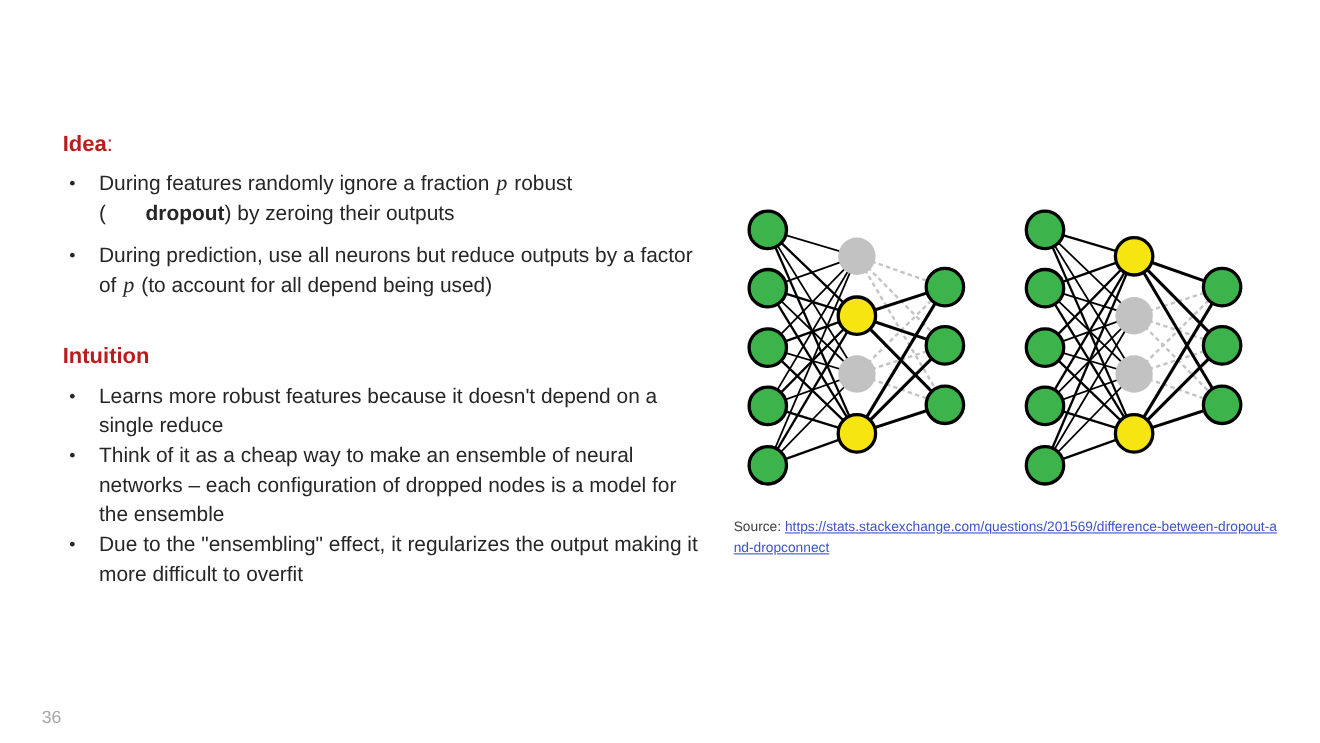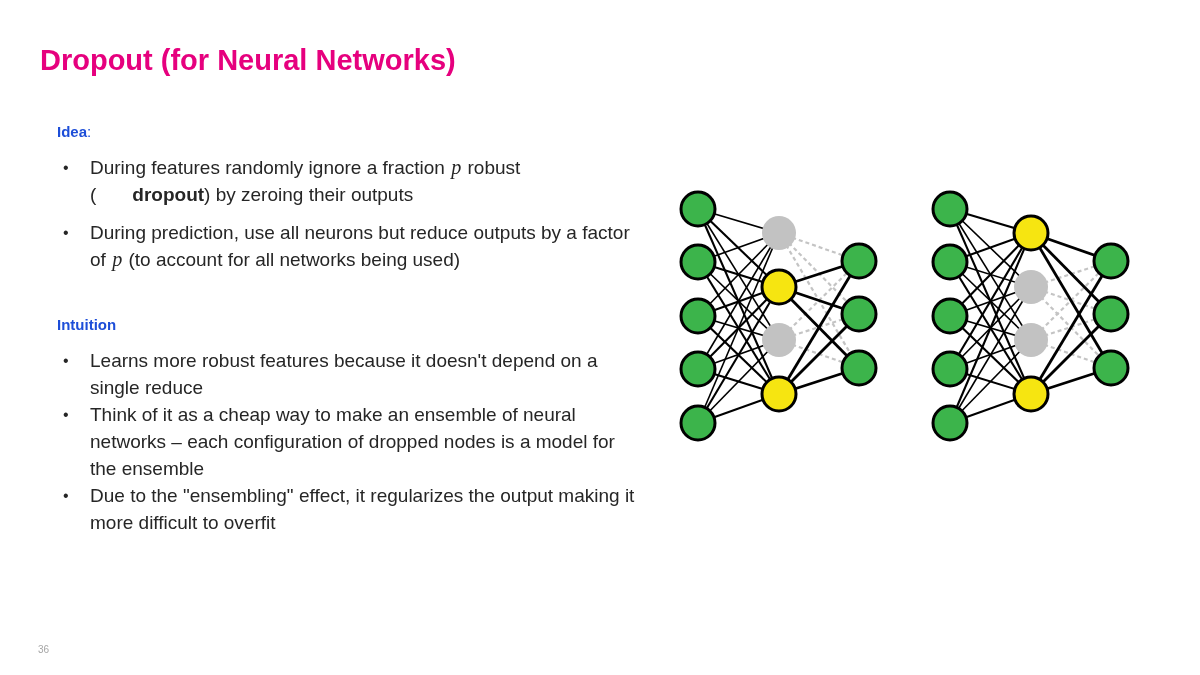--- a/index.html
+++ b/index.html
@@ -8,21 +8,21 @@
     font-family:"Liberation Sans","DejaVu Sans",sans-serif;
     color:var(--body-color,#262626);
   }
   .slide{position:absolute;inset:0;}
   .title{
     position:absolute;left:40px;top:44px;margin:0;
     font-size:29px;font-weight:bold;letter-spacing:0;
     color:var(--title-color,#e6007e);
   }
   .content{position:absolute;left:57px;top:118px;width:578px;}
-  .section-heading{font-size:15px;line-height:27px;font-weight:600;color:#1d4ed8;}
+  .section-heading{font-size:20px;line-height:27px;font-weight:600;color:#b91c1c;}
   .section-heading .colon{font-weight:400;}
   .heading-intuition{margin-top:38px;margin-bottom:4px;}
   .bullet-list{margin-top:9px;}
   .bullet-item{display:flex;font-size:19px;line-height:27px;}
   .idea-list .bullet-item{margin-bottom:11px;}
   .intuition-list .bullet-item{margin-bottom:0;}
   .bullet-marker{flex:0 0 33px;padding-left:6px;box-sizing:border-box;font-size:16px;}
   .bullet-text{flex:1;}
   .bullet-text b{font-weight:700;margin-left:36px;}
   em.math{
@@ -34,42 +34,41 @@
   .diagram.net-1{left:912px;}
   .source{
     position:absolute;left:667px;top:470px;width:496px;
     font-size:12.5px;line-height:19px;color:#404040;
   }
   .source a{
     color:var(--link-color,#3b55c8);text-decoration:underline;word-break:break-all;
   }
   .page-number{
     position:absolute;left:38px;top:644px;
-    font-size:10px;color:var(--page-number-color,#a6a6a6);
+    font-size:16px;color:var(--page-number-color,#a6a6a6);
   }
 </style>
 </head>
 <body style="--title-color: #e6007e; --body-color: #262626; --link-color: #3b55c8; --page-number-color: #a6a6a6;">
 
 <div class="slide">
 
-  <h1 class="title">Dropout (for Neural Networks)</h1>
 
   <div class="content">
 
     <div class="section-heading"><span>Idea</span><span class="colon">:</span></div>
 
     <div class="bullet-list idea-list">
       <div class="bullet-item">
         <span class="bullet-marker">•</span>
         <span class="bullet-text"><span>During features randomly ignore a fraction </span><em class="math">p</em><span> robust (</span><b>dropout</b><span>) by zeroing their outputs</span></span>
       </div>
       <div class="bullet-item">
         <span class="bullet-marker">•</span>
-        <span class="bullet-text"><span>During prediction, use all neurons but reduce outputs by a factor of </span><em class="math">p</em><span> (to account for all networks being used)</span></span>
+        <span class="bullet-text"><span>During prediction, use all neurons but reduce outputs by a factor of </span><em class="math">p</em><span> (to account for all depend being used)</span></span>
       </div>
     </div>
 
     <div class="section-heading heading-intuition">Intuition</div>
 
     <div class="bullet-list intuition-list">
       <div class="bullet-item">
         <span class="bullet-marker">•</span>
         <span class="bullet-text">Learns more robust features because it doesn't depend on a single reduce</span>
       </div>
@@ -171,16 +170,17 @@
       <circle cx="38" cy="238" r="17" fill="#3cb44b" stroke="#000000" stroke-width="3"></circle>
       <circle cx="119" cy="48" r="17" fill="#f6e511" stroke="#000000" stroke-width="3"></circle>
       <circle cx="119" cy="102" r="17" fill="#c2c2c2" stroke="none"></circle>
       <circle cx="119" cy="155" r="17" fill="#c2c2c2" stroke="none"></circle>
       <circle cx="119" cy="209" r="17" fill="#f6e511" stroke="#000000" stroke-width="3"></circle>
       <circle cx="199" cy="76" r="17" fill="#3cb44b" stroke="#000000" stroke-width="3"></circle>
       <circle cx="199" cy="129" r="17" fill="#3cb44b" stroke="#000000" stroke-width="3"></circle>
       <circle cx="199" cy="183" r="17" fill="#3cb44b" stroke="#000000" stroke-width="3"></circle>
     </svg>
 
+  <div class="source"><span>Source: </span><a href="#">https://stats.stackexchange.com/questions/201569/difference-between-dropout-and-dropconnect</a></div>
 
   <div class="page-number">36</div>
 
 </div>
 
 </body></html>

